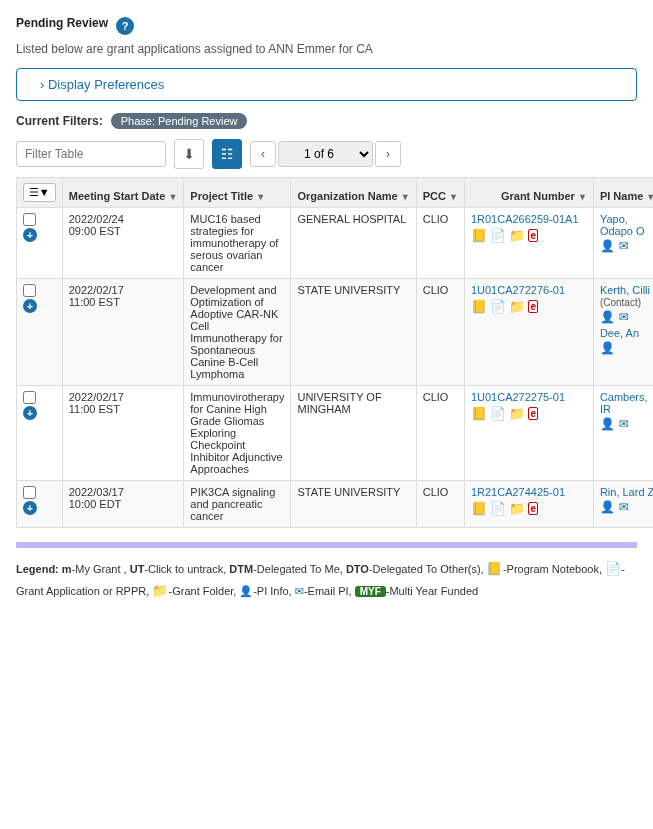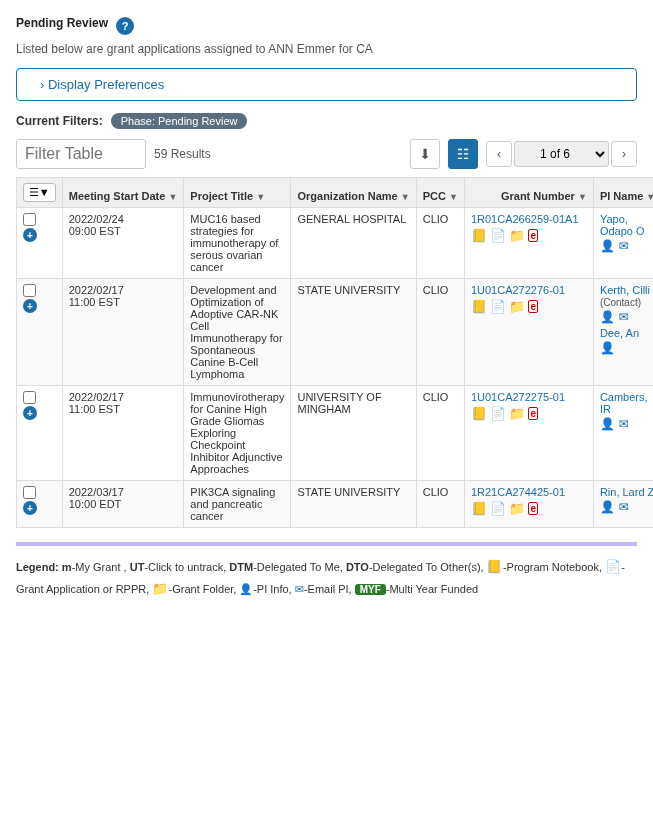--- a/index.html
+++ b/index.html
@@ -9,21 +9,21 @@
     .help-icon { display: inline-flex; align-items: center; justify-content: center; width: 18px; height: 18px; border-radius: 50%; background: #1a6fa8; color: #fff; font-size: 11px; font-weight: bold; cursor: pointer; }
     .subtitle { font-size: 12px; color: #555; margin-bottom: 12px; }
 
     .display-prefs-bar { border: 1px solid #1a6fa8; border-radius: 4px; padding: 8px 23px; margin-bottom: 12px; cursor: pointer; }
     .display-prefs-bar span { color: #1a6fa8; font-size: 13px; }
 
     .filters-row { display: flex; align-items: center; gap: 8px; margin-bottom: 10px; font-size: 12px; font-weight: bold; }
     .filter-badge { background: #5a6e7e; color: #fff; border-radius: 12px; padding: 2px 10px; font-size: 11px; font-weight: normal; }
 
     .toolbar { display: flex; align-items: center; gap: 8px; margin-bottom: 8px; }
-    .filter-input { border: 1px solid #ccc; border-radius: 3px; padding: 5px 8px; width: 130px; font-size: 16px; color: #aaa; }
+    .filter-input { border: 1px solid #ccc; border-radius: 3px; padding: 5px 8px; width: 150px; font-size: 12px; color: #aaa; }
     .results-count { font-size: 12px; color: #555; flex: 1; }
     .icon-btn { border: 1px solid #ccc; background: #fff; border-radius: 3px; width: 30px; height: 30px; display: inline-flex; align-items: center; justify-content: center; cursor: pointer; font-size: 14px; color: #555; }
     .icon-btn.active { background: #1a6fa8; color: #fff; border-color: #1a6fa8; }
     .pagination { display: flex; align-items: center; gap: 2px; }
     .page-select { border: 1px solid #ccc; border-radius: 3px; padding: 4px 21px; font-size: 12px; cursor: pointer; }
     .nav-btn { border: 1px solid #ccc; background: #fff; border-radius: 3px; width: 26px; height: 26px; display: inline-flex; align-items: center; justify-content: center; cursor: pointer; font-size: 12px; color: #555; }
 
     table { width: 100%; border-collapse: collapse; font-size: 11px; }
     thead tr { background: #f0f0f0; }
     th { padding: 5px 6px; text-align: left; border: 1px solid #ddd; font-size: 11px; font-weight: bold; vertical-align: bottom; white-space: nowrap; }
@@ -46,21 +46,21 @@
     .gi-nb { color: #1a6fa8; }
     .gi-pdf { color: #e00; }
     .gi-eapp { color: #c00; font-size: 10px; border: 1px solid #c00; border-radius: 2px; padding: 0 1px; font-weight: bold; }
     .gi-person { color: #1a6fa8; font-size: 12px; }
     .gi-email { color: #1a6fa8; font-size: 12px; }
 
     .pi-name { color: #1a6fa8; font-size: 11px; }
     .pi-contact { color: #555; font-size: 10px; }
     .pi-icons { display: flex; gap: 4px; margin-top: 2px; }
 
-    .legend { margin-top: 14px; font-size: 11px; color: #333; line-height: 1.7; border-top: 4px solid #c4b5fd; padding-top: 10px; }
+    .legend { margin-top: 14px; font-size: 11px; color: #333; line-height: 1.7; border-top: 6px solid #c4b5fd; padding-top: 10px; }
     .legend b { font-weight: bold; }
     .myf-badge { background: #2a7a2a; color: #fff; border-radius: 3px; padding: 0 5px; font-size: 10px; font-weight: bold; }
 
     .col-menu { width: 30px; }
     .menu-btn { border: 1px solid #bbb; background: #fff; border-radius: 3px; padding: 2px 5px; cursor: pointer; font-size: 11px; }
   </style>
 </head>
 <body>
 
 <div style="display:flex; align-items:center; gap:8px; margin-bottom:6px;">
@@ -73,21 +73,20 @@
   <span>› <span>Display Preferences</span></span>
 </div>
 
 <div class="filters-row">
   <span>Current Filters:</span>
   <span class="filter-badge">Phase: Pending Review</span>
 </div>
 
 <div class="toolbar">
   <input class="filter-input" type="text" placeholder="Filter Table" style="">
-  <span class="results-count">59 Results</span>
   <button class="icon-btn" title="Download">⬇</button>
   <button class="icon-btn active" title="Grid View">☷</button>
   <div class="pagination">
     <button class="nav-btn">‹</button>
     <select class="page-select">
       <option>1 of 6</option>
       <option>2 of 6</option>
       <option>3 of 6</option>
       <option>4 of 6</option>
       <option>5 of 6</option>

